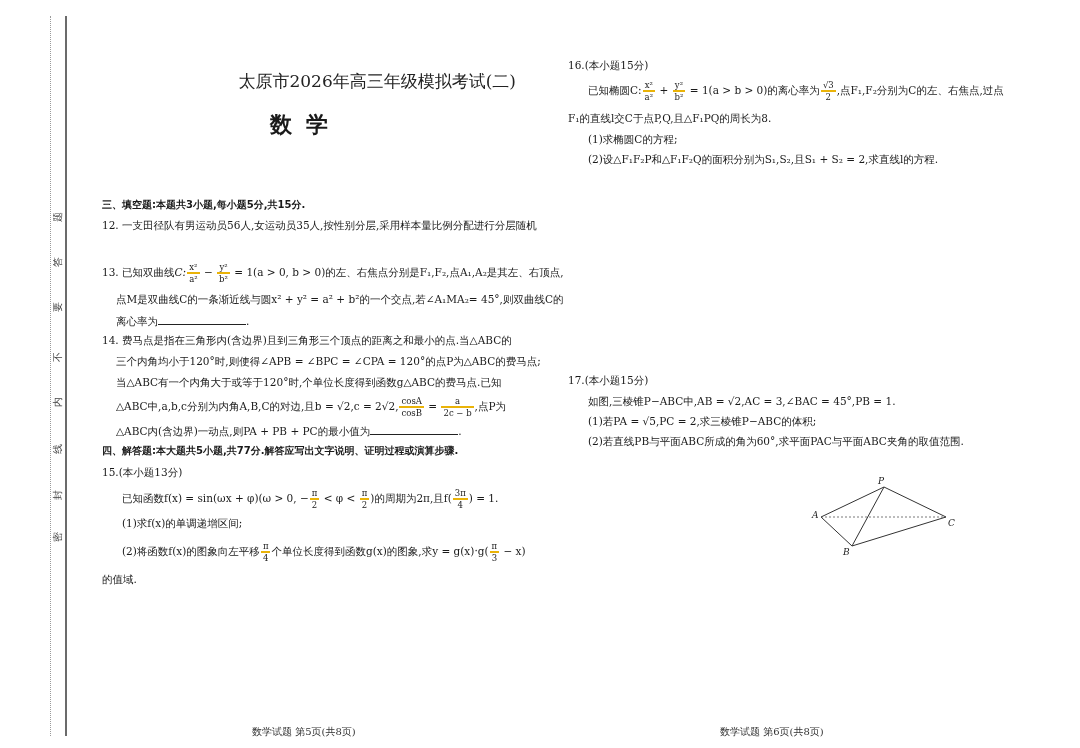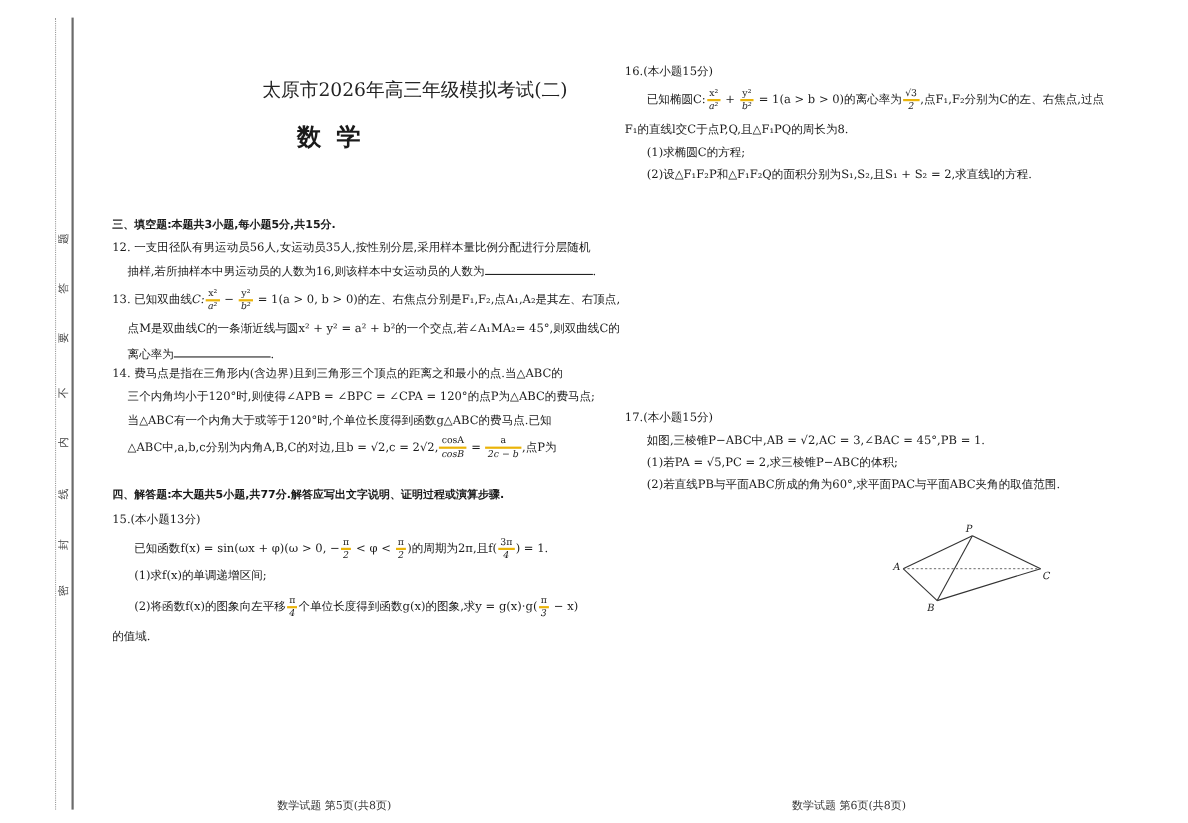--- a/index.html
+++ b/index.html
@@ -27,21 +27,21 @@
   .title { position: absolute; top: 70px; left: 0; width: 420px; text-align: right; font-size: 17px; color: #222; }
   .subject { position: absolute; top: 110px; left: 0; width: 420px; text-align: center; font-size: 22px; font-weight: bold; letter-spacing: 14px; font-family: "DejaVu Sans", sans-serif; }
   .paper-part { position: absolute; top: 153px; left: 0; width: 420px; text-align: center; font-size: 12px; }
   .paper-part b { font-family: "DejaVu Sans", sans-serif; margin-right: 10px; }
   .line { position: absolute; font-size: 10.5px; line-height: 14px; white-space: nowrap; color: #1a1a1a; }
   .section-head { font-weight: bold; font-family: "DejaVu Sans", sans-serif; font-size: 10px; }
   .blank { display: inline-block; border-bottom: 1px solid #222; height: 10px; vertical-align: baseline; }
   i.m { font-style: italic; }
   .frac { display: inline-block; vertical-align: middle; text-align: center; font-size: 8.5px; line-height: 10px; margin: 0 1px; }
   .frac .num { display: block; border-bottom: 2px solid #eab308; padding: 0 2px; }
-  .frac .den { display: block; padding: 0 2px; font-style: italic; }
+  .frac .den { display: block; padding: 0 2px; }
   .footer { position: absolute; top: 689px; font-size: 10px; color: #333; white-space: nowrap; margin-top: 36px; }
   .figure { position: absolute; left: 808px; top: 474px; width: 150px; height: 84px; }
   .fig-label { font-size: 9px; font-style: italic; fill: #222; font-family: "DejaVu Serif", serif; }
 </style>
 </head>
 <body>
 
 <div class="dotted-line"></div>
 <div class="binding-line"></div>
 <div class="margin-chars">
@@ -55,37 +55,37 @@
   <span style="top:320px">密</span>
 </div>
 
 <div class="page page-left">
   <div class="title">太原市2026年高三年级模拟考试(二)</div>
   <div class="subject">数学</div>
 
   <div class="line section-head" style="top:198px;left:6px">三、填空题:本题共3小题,每小题5分,共15分.</div>
 
   <div class="line" style="top:218px;left:6px">12. 一支田径队有男运动员56人,女运动员35人,按性别分层,采用样本量比例分配进行分层随机</div>
-  <div class="line" style="top:239px;left:20px">
-    <span>抽样,若所抽样本中男运动员的人数为16,则该样本中女运动员的人数为</span><span class="blank" style="width:98px"></span>.
-  </div>
 
   <div class="line" style="top:262px;left:6px">
     <span>13. 已知双曲线</span><i class="m">C:</i><span class="frac"><span class="num">x²</span><span class="den">a²</span></span><span> − </span><span class="frac"><span class="num">y²</span><span class="den">b²</span></span><span> = 1(a &gt; 0, b &gt; 0)的左、右焦点分别是F₁,F₂,点A₁,A₂是其左、右顶点,</span>
   </div>
   <div class="line" style="top:292px;left:20px">点M是双曲线C的一条渐近线与圆x² + y² = a² + b²的一个交点,若∠A₁MA₂= 45°,则双曲线C的</div>
   <div class="line" style="top:314px;left:20px">
     <span>离心率为</span><span class="blank" style="width:88px"></span>.
   </div>
 
   <div class="line" style="top:333px;left:6px">14. 费马点是指在三角形内(含边界)且到三角形三个顶点的距离之和最小的点.当△ABC的</div>
   <div class="line" style="top:354px;left:20px">三个内角均小于120°时,则使得∠APB = ∠BPC = ∠CPA = 120°的点P为△ABC的费马点;</div>
   <div class="line" style="top:375px;left:20px">当△ABC有一个内角大于或等于120°时,个单位长度得到函数g△ABC的费马点.已知</div>
   <div class="line" style="top:396px;left:20px">
     <span>△ABC中,a,b,c分别为内角A,B,C的对边,且b = √2,c = 2√2,</span><span class="frac"><span class="num">cosA</span><span class="den">cosB</span></span><span> = </span><span class="frac"><span class="num">a</span><span class="den">2c − b</span></span><span>,点P为</span>
+  </div>
+  <div class="line" style="top:424px;left:20px">
+    <span>△ABC内(含边界)一动点,则PA + PB + PC的最小值为</span><span class="blank" style="width:88px"></span>.
   </div>
 
   <div class="line section-head" style="top:444px;left:6px">四、解答题:本大题共5小题,共77分.解答应写出文字说明、证明过程或演算步骤.</div>
 
   <div class="line" style="top:465px;left:6px">15.(本小题13分)</div>
   <div class="line" style="top:488px;left:26px">
     <span>已知函数f(x) = sin(ωx + φ)(ω &gt; 0, −</span><span class="frac"><span class="num">π</span><span class="den">2</span></span><span> &lt; φ &lt; </span><span class="frac"><span class="num">π</span><span class="den">2</span></span><span>)的周期为2π,且f(</span><span class="frac"><span class="num">3π</span><span class="den">4</span></span><span>) = 1.</span>
   </div>
   <div class="line" style="top:516px;left:26px">(1)求f(x)的单调递增区间;</div>
   <div class="line" style="top:541px;left:26px">

